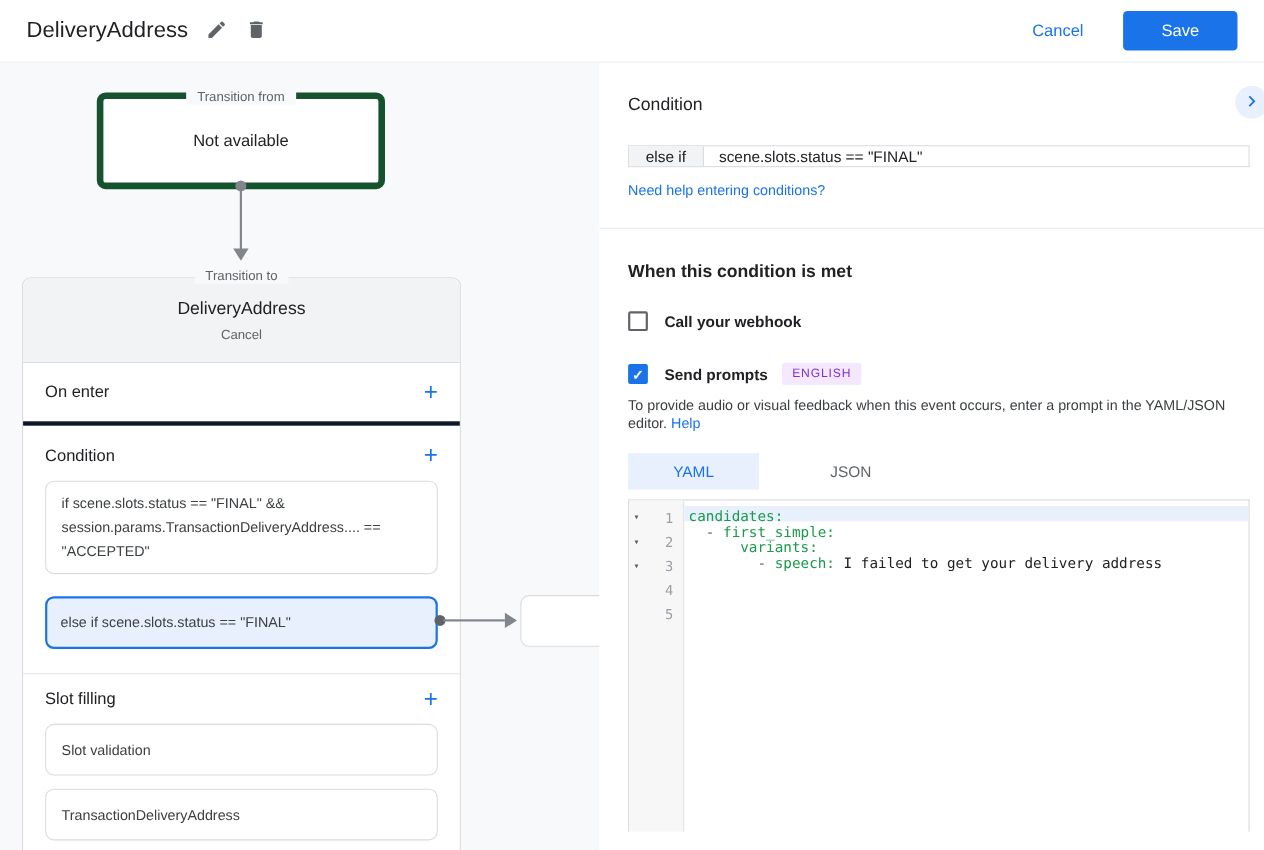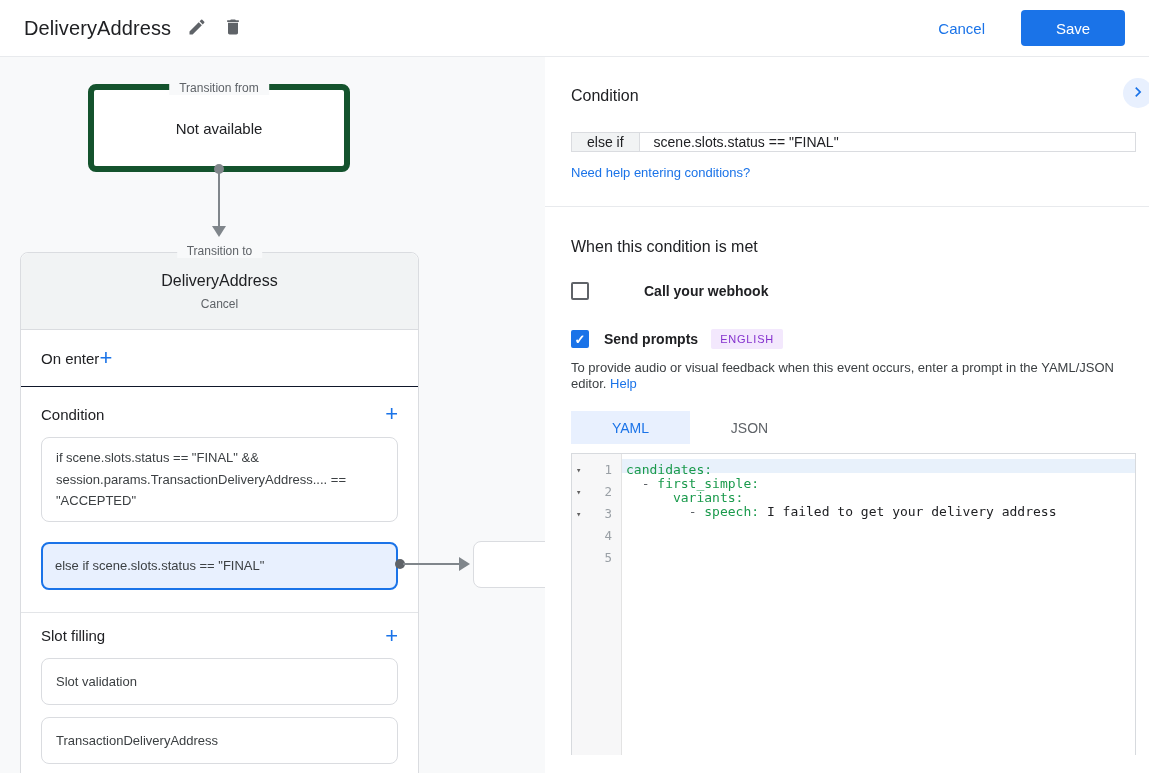--- a/index.html
+++ b/index.html
@@ -63,22 +63,22 @@
   }
   .scene-card .card-header {
     height: 77px; background: #f1f3f4; border-bottom: 1px solid #dadce0;
     border-radius: 8px 8px 0 0;
     display: flex; flex-direction: column; align-items: center; justify-content: center; gap: 7px;
   }
   .scene-name { font-size: 16px; color: #202124; }
   .scene-type { font-size: 12px; color: #5f6368; }
 
   .row-section {
-    height: 57px; padding: 0 20px; display: flex; align-items: center; justify-content: flex-start;
-    border-bottom: 1px solid #0f172a;
+    height: 57px; padding: 0 20px; display: flex; align-items: center; justify-content: space-between;
+    border-bottom: 4px solid #0f172a;
   }
   .section-label { font-size: 15px; color: #202124; }
   .plus {
     color: #1a73e8; font-size: 22px; font-weight: 400; line-height: 20px;
     background: transparent; border: none; cursor: pointer; font-family: "Liberation Sans", sans-serif;
   }
   .cond-section { padding: 17px 20px 22px; border-bottom: 1px solid #e3e5e8; }
   .section-head { display: flex; align-items: center; justify-content: space-between; }
   .cond-box {
     margin-top: 13px; background: #fff; border: 1px solid #dadce0; border-radius: 8px;
@@ -122,40 +122,40 @@
     margin-top: 27px; height: 20px; border: 1px solid #dadce0; display: flex; align-items: stretch;
     background: #fff;
   }
   .cond-prefix {
     background: #f1f3f4; border-right: 1px solid #dadce0; padding: 0 15px;
     display: flex; align-items: center; font-size: 14px; color: #202124;
   }
   .cond-value { flex: 1; display: flex; align-items: center; padding-left: 14px; font-size: 14px; color: #202124; }
   .help-link { display: inline-block; margin-top: 13px; font-size: 13px; color: #1a73e8; text-decoration: none; cursor: pointer; }
   .panel-divider { margin: 25px -13px 0 -26px; border-top: 1px solid #e8eaed; }
-  .when-h { margin-top: 31px; }
+  .when-h { margin-top: 31px; font-weight: bold; }
   .check-row { display: flex; align-items: center; }
-  .check-row.webhook { margin-top: 26px; gap: 40px; }
+  .check-row.webhook { margin-top: 26px; }
   .check-row.prompts { margin-top: 29px; }
   .checkbox {
     width: 18px; height: 18px; border: 2px solid #5f6368; border-radius: 2px; background: #fff;
     flex: none; cursor: pointer;
   }
   .checkbox.checked {
     border-color: #1a73e8; background: #1a73e8; color: #fff;
     display: flex; align-items: center; justify-content: center;
     font-size: 13px; font-weight: bold;
   }
   .check-label { margin-left: 15px; font-size: 14px; font-weight: 700; color: #202124; }
   .lang-badge {
     margin-left: 13px; background: #f3e8fd; color: #8430ce; font-size: 11px; font-weight: 500;
     letter-spacing: .8px; padding: 4px 9px; border-radius: 2px;
   }
   .panel-desc { margin-top: 11px; font-size: 13px; line-height: 16px; color: #3c4043; max-width: 566px; }
-  .tabs { margin-top: 19px; display: flex; }
+  .tabs { margin-top: 19px; display: flex; gap: 24px; }
   .tab {
     width: 119px; height: 33px; display: flex; align-items: center; justify-content: center;
     font-size: 14px; font-weight: 500; cursor: pointer; color: #5f6368; background: transparent; border: none;
     font-family: "Liberation Sans", sans-serif;
   }
   .tab.active { background: #e8f0fe; color: #1a73e8; }
 
   
   .editor {
     margin-top: 9px; height: 302px; display: flex;

